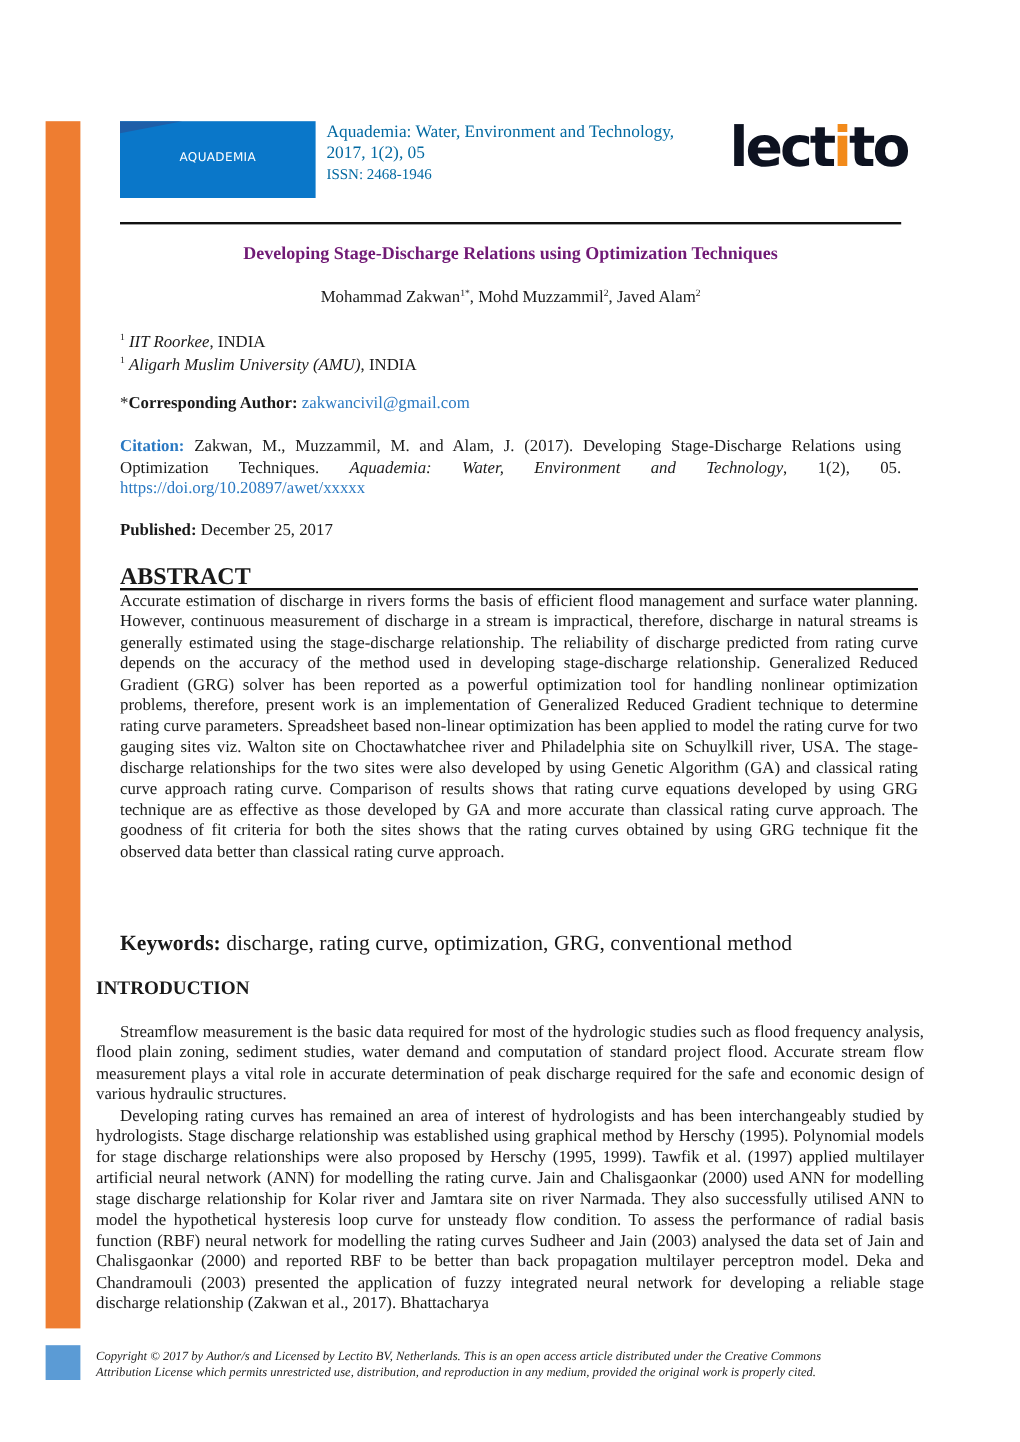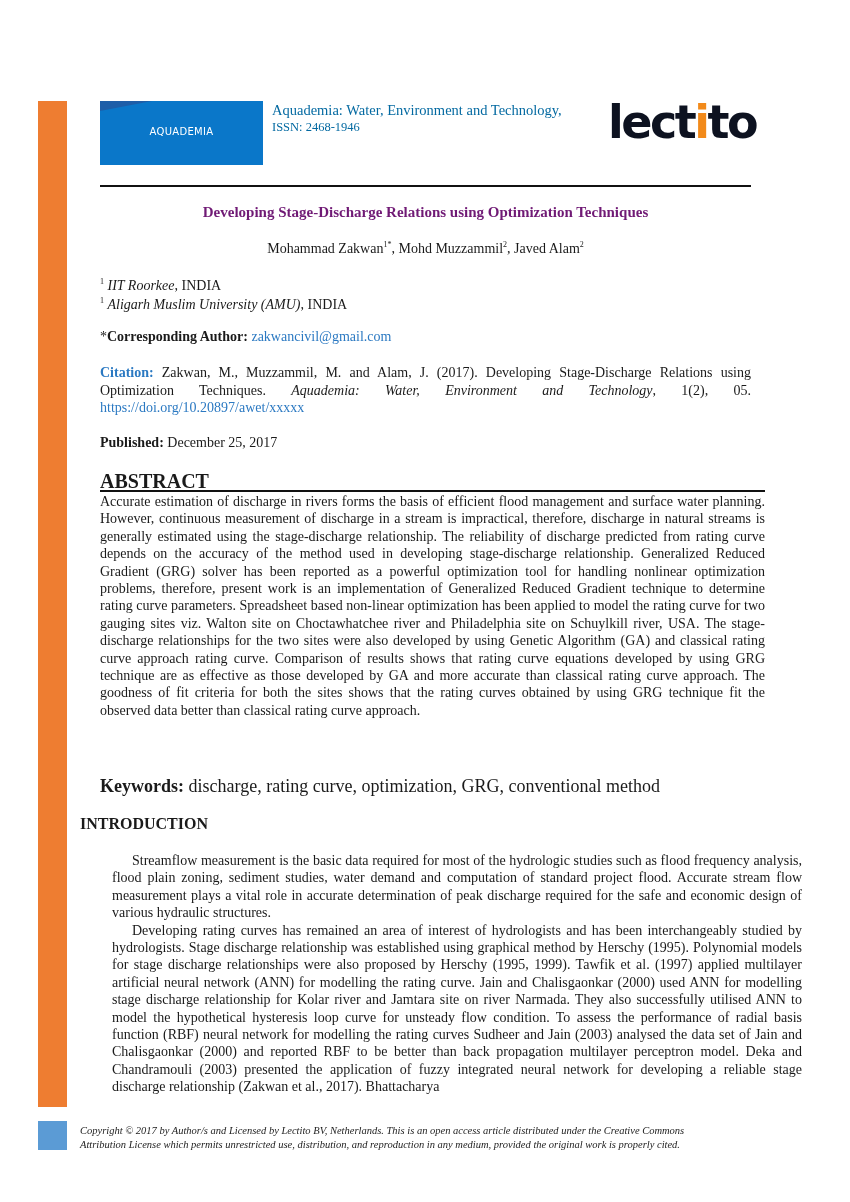--- a/index.html
+++ b/index.html
@@ -30,36 +30,37 @@
   .corr { left: 100px; top: 329px; font-size: 14px; }
   .blue { color: #2b79c2; }
   .bold { font-weight: bold; margin-top: 13px; }
   .citation { left: 100px; top: 364px; width: 651px; font-size: 14px; line-height: 17.5px; text-align: justify; }
   .published { left: 100px; top: 435px; font-size: 14px; }
   .abstract-head { left: 100px; top: 470px; font-weight: bold; font-size: 20px; }
   .abstract-rule { left: 100px; top: 490px; width: 665px; height: 2px; background: #111; }
   .abstract-body { left: 100px; top: 493px; width: 665px; font-size: 14px; line-height: 17.4px; text-align: justify; }
   .keywords { left: 100px; top: 776px; font-size: 18px; text-align: center; }
   .intro-head { left: 80px; top: 815px; font-weight: bold; font-size: 16px; }
-  .intro-body { left: 80px; top: 852px; width: 690px; font-size: 14px; line-height: 17.4px; text-align: justify; margin-left: 32px; }
+  .intro-body { left: 80px; top: 852px; width: 690px; font-size: 14px; line-height: 17.4px; text-align: justify; }
   .intro-body p { margin: 0; text-indent: 20px; }
   .copyright { left: 80px; top: 1124px; width: 700px; font-style: italic; font-size: 10.5px; line-height: 14px; color: #222; }
 </style>
 </head>
 <body>
 
 <div class="abs orange-bar"></div>
 
 <div class="abs aq-logo">
   <div class="corner"></div>
   <div class="aq-text">AQUADEMIA</div>
 </div>
 
 <div class="abs journal-info">
   <div>Aquademia: Water, Environment and Technology,</div>
+  <div>2017, 1(2), 05</div>
   <div class="issn">ISSN: 2468-1946</div>
 </div>
 
 <div class="abs lectito"><span>lect</span><span class="i-accent">i</span><span>to</span></div>
 
 <div class="abs header-rule"></div>
 
 <div class="abs title">Developing Stage-Discharge Relations using Optimization Techniques</div>
 
 <div class="abs authors">

